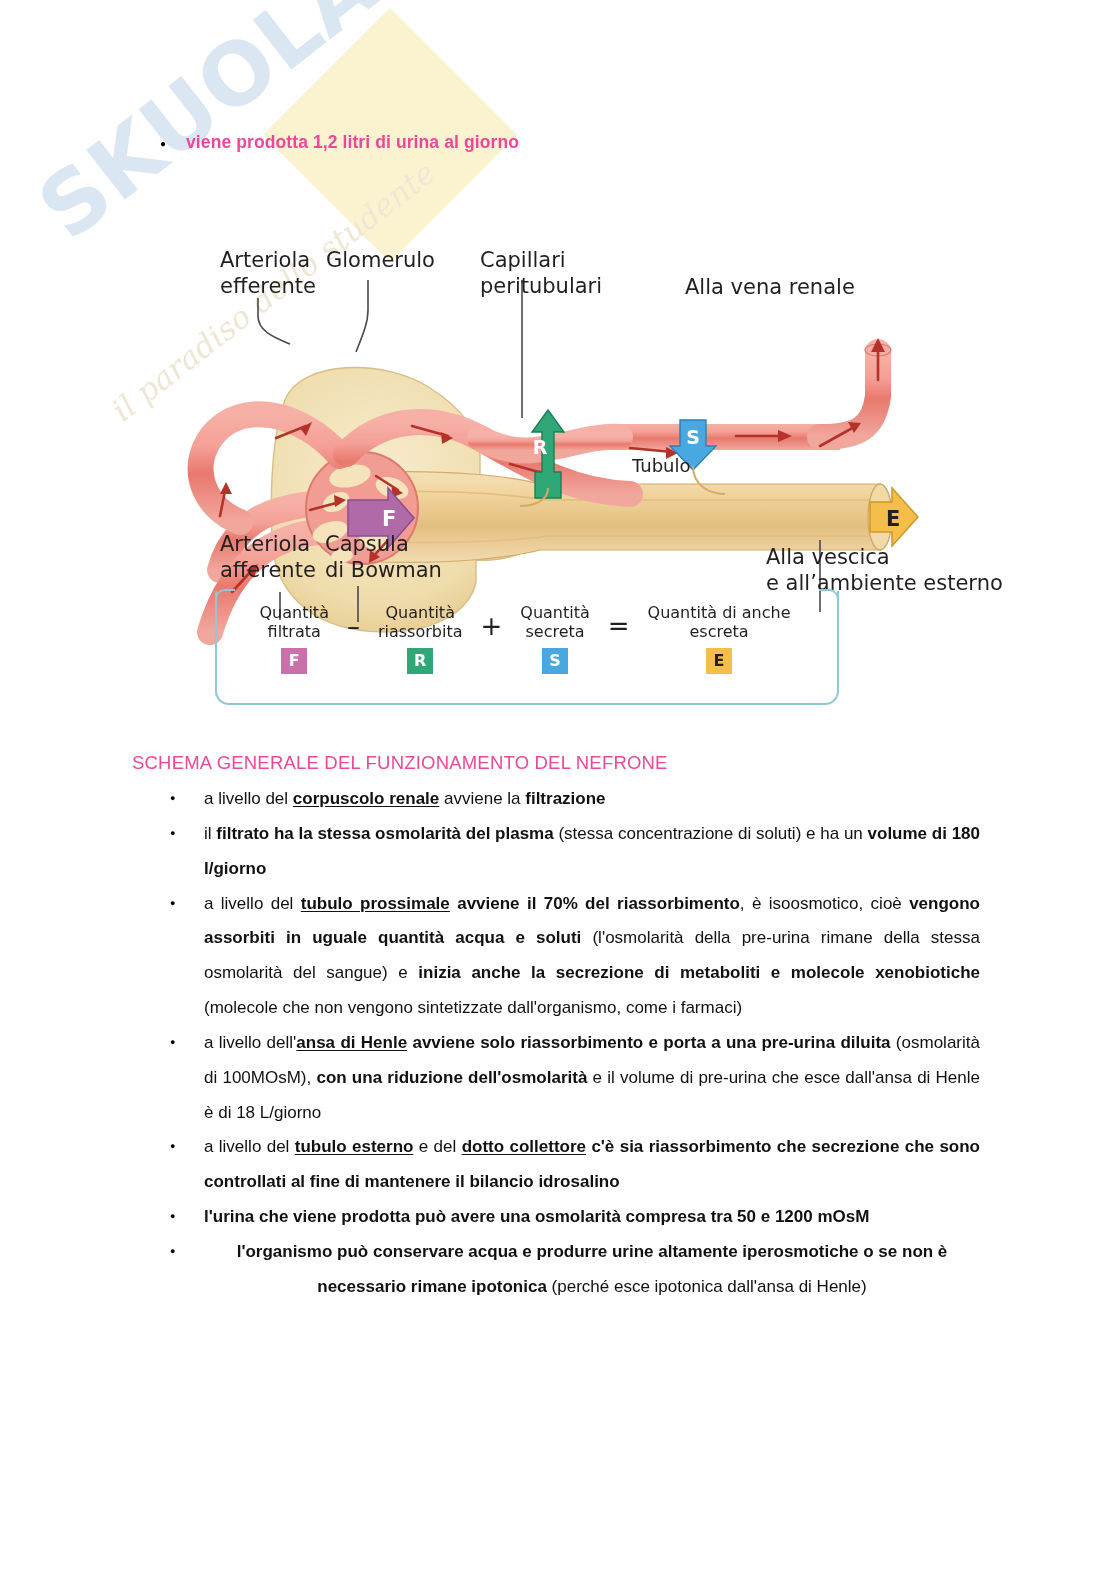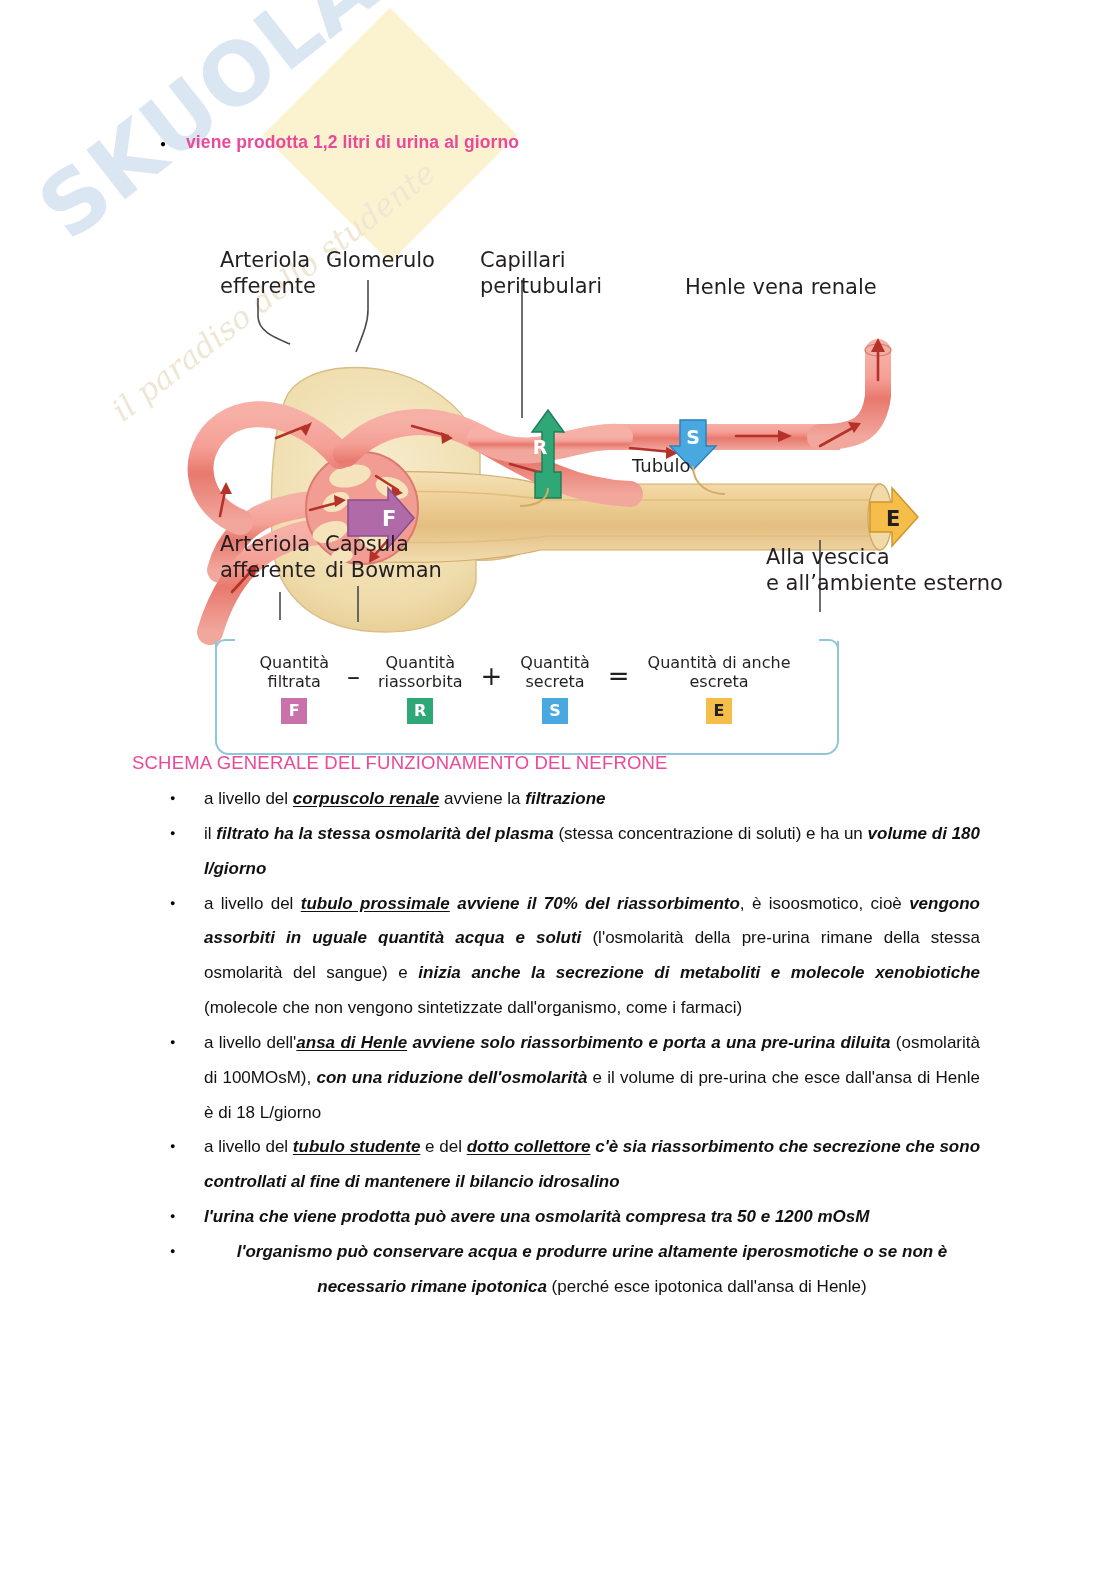--- a/index.html
+++ b/index.html
@@ -95,21 +95,21 @@
     line-height: 1.22;
     white-space: nowrap;
   }
 
   .svgbox { position:absolute; left:0; top:0; }
 
   
   .eqbox {
     position: absolute;
     left: 215px;
-    top: 641px;
+    top: 591px;
     width: 620px;
     height: 112px;
   }
   .eqframe {
     position: absolute;
     left: 0; top: 0;
     width: 100%; height: 100%;
     border: 2.5px solid #8fc6d8;
     border-top: none;
     border-radius: 0 0 14px 14px;
@@ -196,21 +196,21 @@
   ul.notes > li::before {
     content: "\25CF";
     position: absolute;
     left: 0;
     top: 0;
     font-size: 9px;
     line-height: 3.7;
     color: #000;
   }
   ul.notes > li:last-child { text-align: center; }
-  b { font-weight: bold; font-style: italic; }
+  b { font-weight: bold; }
   u { text-decoration: underline; text-underline-offset: 2px; }
 </style>
 </head>
 <body>
 
 <div class="page">
 
   <div class="watermark">
     <div class="wm-diamond"></div>
     <div class="wm-text"><span>SKUOLA</span><span class="net">.net</span></div>
@@ -354,21 +354,21 @@
           <path d="M100 352 L 100 380"></path>
           <path d="M178 346 L 178 382"></path>
         </g>
 
         <text x="452" y="232" font-family="DejaVu Sans, sans-serif" font-size="18" fill="#231f20">Tubulo</text>
       </svg>
 
       <div class="fig-label" style="left:40px; top:8px;">Arteriola<br>efferente</div>
       <div class="fig-label" style="left:146px; top:8px;">Glomerulo</div>
       <div class="fig-label" style="left:300px; top:8px;">Capillari<br>peritubulari</div>
-      <div class="fig-label" style="left:505px; top:35px;">Henle vena renale</div>
+      <div class="fig-label" style="left:505px; top:35px;">Alla vena renale</div>
       <div class="fig-label" style="left:40px; top:292px;">Arteriola<br>afferente</div>
       <div class="fig-label" style="left:145px; top:292px;">Capsula<br>di Bowman</div>
       <div class="fig-label" style="left:586px; top:292px; text-align:left;margin-top:13px;">Alla vescica<br>e all’ambiente esterno</div>
     </div>
 
     <div class="eqbox">
       <div class="eqframe"></div>
       <div class="eqrow">
         <div class="eqterm">
           <div>Quantità</div>
@@ -396,20 +396,20 @@
       </div>
     </div>
 
     <div class="section">
       <h2 class="section-title">SCHEMA GENERALE DEL FUNZIONAMENTO DEL NEFRONE</h2>
       <ul class="notes">
         <li>a livello del <b><u>corpuscolo renale</u></b> avviene la <b>filtrazione</b></li>
         <li>il <b>filtrato ha la stessa osmolarità del plasma</b> (stessa concentrazione di soluti) e ha un <b>volume di 180 l/giorno</b></li>
         <li>a livello del <b><u>tubulo prossimale</u></b> <b>avviene il 70% del riassorbimento</b>, è isoosmotico, cioè <b>vengono assorbiti in uguale quantità acqua e soluti</b> (l'osmolarità della pre-urina rimane della stessa osmolarità del sangue) e <b>inizia anche la secrezione di metaboliti e molecole xenobiotiche</b> (molecole che non vengono sintetizzate dall'organismo, come i farmaci)</li>
         <li>a livello dell'<b><u>ansa di Henle</u></b> <b>avviene solo riassorbimento e porta a una pre-urina diluita</b> (osmolarità di 100MOsM), <b>con una riduzione dell'osmolarità</b> e il volume di pre-urina che esce dall'ansa di Henle è di 18 L/giorno</li>
-        <li>a livello del <b><u>tubulo studente</u></b> e del <b><u>dotto collettore</u></b> <b>c'è sia riassorbimento che secrezione che sono controllati al fine di mantenere il bilancio idrosalino</b></li>
+        <li>a livello del <b><u>tubulo esterno</u></b> e del <b><u>dotto collettore</u></b> <b>c'è sia riassorbimento che secrezione che sono controllati al fine di mantenere il bilancio idrosalino</b></li>
         <li><b>l'urina che viene prodotta può avere una osmolarità compresa tra 50 e 1200 mOsM</b></li>
         <li><b>l'organismo può conservare acqua e produrre urine altamente iperosmotiche o se non è necessario rimane ipotonica</b> (perché esce ipotonica dall'ansa di Henle)</li>
       </ul>
     </div>
 
   </div>
 </div>
 
 </body></html>

